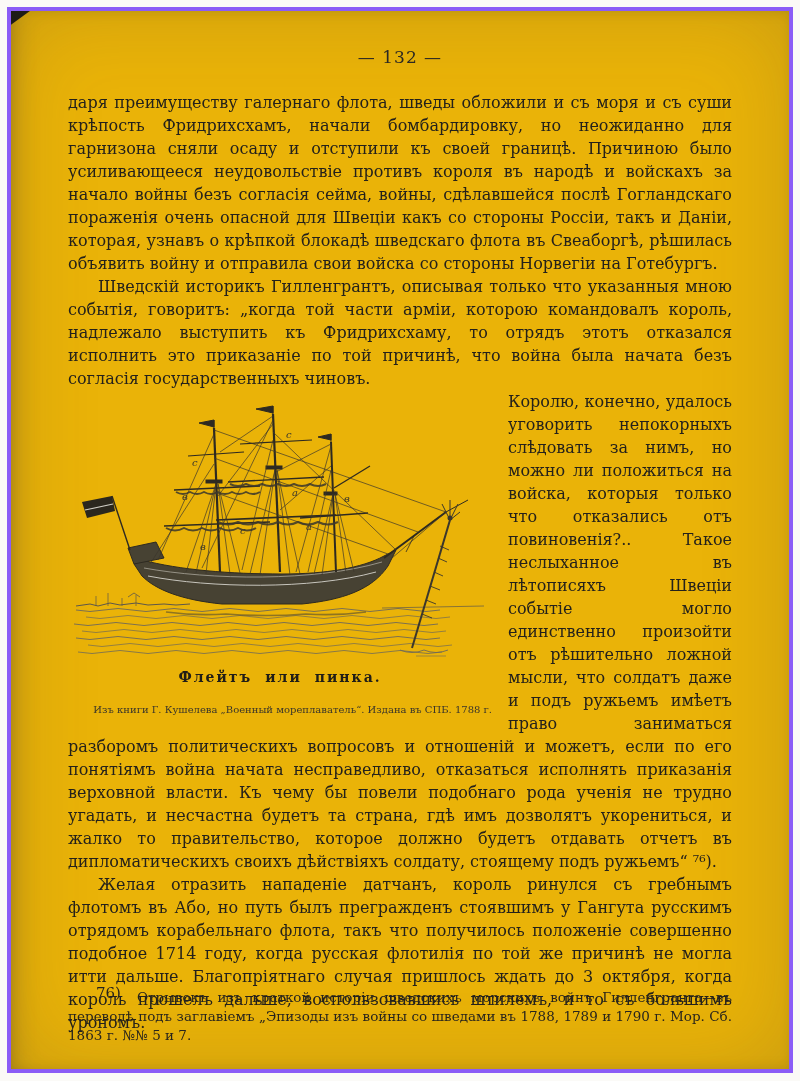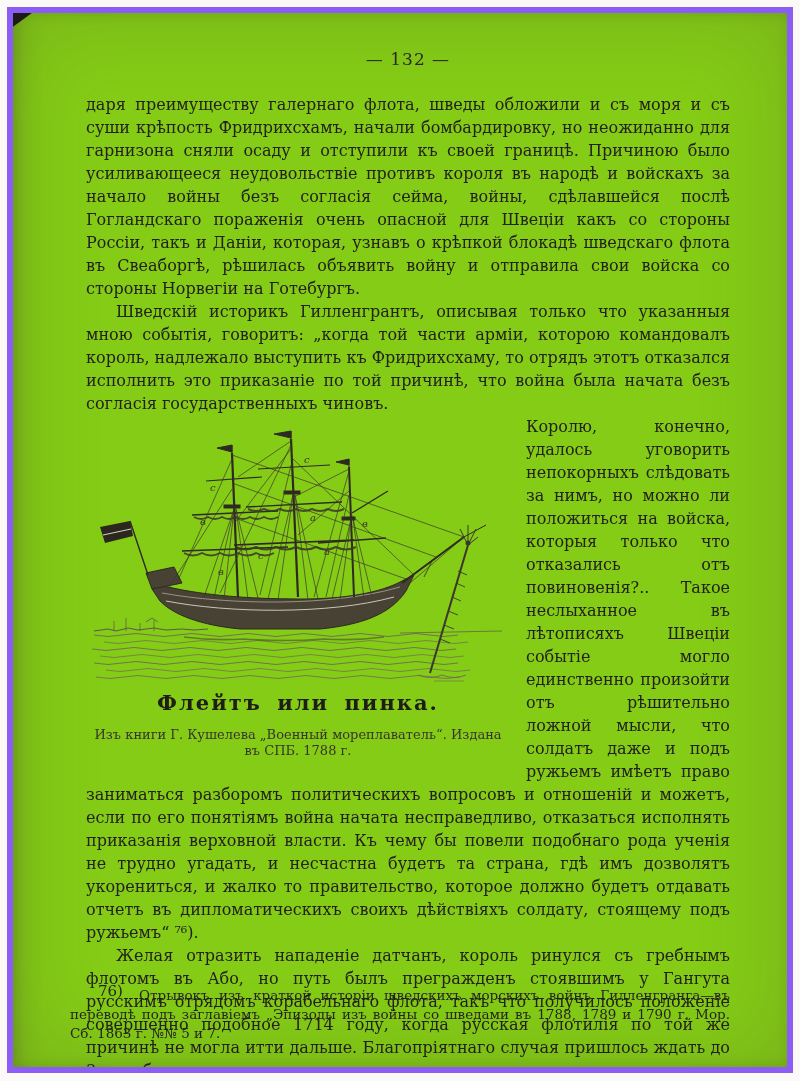--- a/index.html
+++ b/index.html
@@ -1,27 +1,26 @@
 <!DOCTYPE html>
 <html><head>
 <meta charset="utf-8">
 <style>
   * { margin:0; padding:0; box-sizing:border-box; }
   html, body { width:800px; height:1081px; overflow:hidden; }
   body { background:#fbfaf7; font-family:"DejaVu Serif", serif; }
 
   .page {
     position:absolute; left:7px; top:7px; right:7px; bottom:8px;
-    background:#84cc16;
-    border:6px solid #8b5cf6;
+    background:#eab308;
+    border:4px solid #8b5cf6;
     overflow:hidden;
     box-shadow: inset 0 0 90px rgba(70,64,52,0.20),
                 inset 0 0 10px rgba(70,64,52,0.14),
                 inset 16px 0 26px -14px rgba(60,55,45,0.30);
-    padding-left: 16px;
   }
 
   .corner-mark {
     position:absolute; left:-3px; top:-3px; width:26px; height:19px;
     background:#1d1b16;
     clip-path: polygon(0 0, 100% 0, 0 100%);
   }
 
   .page-number {
     margin-top:36px;
@@ -45,29 +44,29 @@
     float:left;
     width:424px;
     margin:10px 16px 2px 0;
   }
   .engraving-art { width:420px; height:260px; margin:0 2px; }
   .engraving-art svg { display:block; }
 
   .engraving-title {
     text-align:center;
     font-weight:bold;
-    font-size:21px;
+    font-size:14px;
     letter-spacing:2px;
     word-spacing:6px;
     margin-top:6px;
     color:#201d17;
   }
   .engraving-credit {
-    text-align:center;
-    font-size:13px;
+    text-align:right;
+    font-size:10px;
     line-height:16px;
     color:#38342b;
   }
   .engraving-credit.first { margin-top:13px; }
 
   .footnote {
     position:absolute; left:57px; right:57px; bottom:24px;
     font-size:13.5px; line-height:19px;
     color:#27241d;
     text-align:justify;

